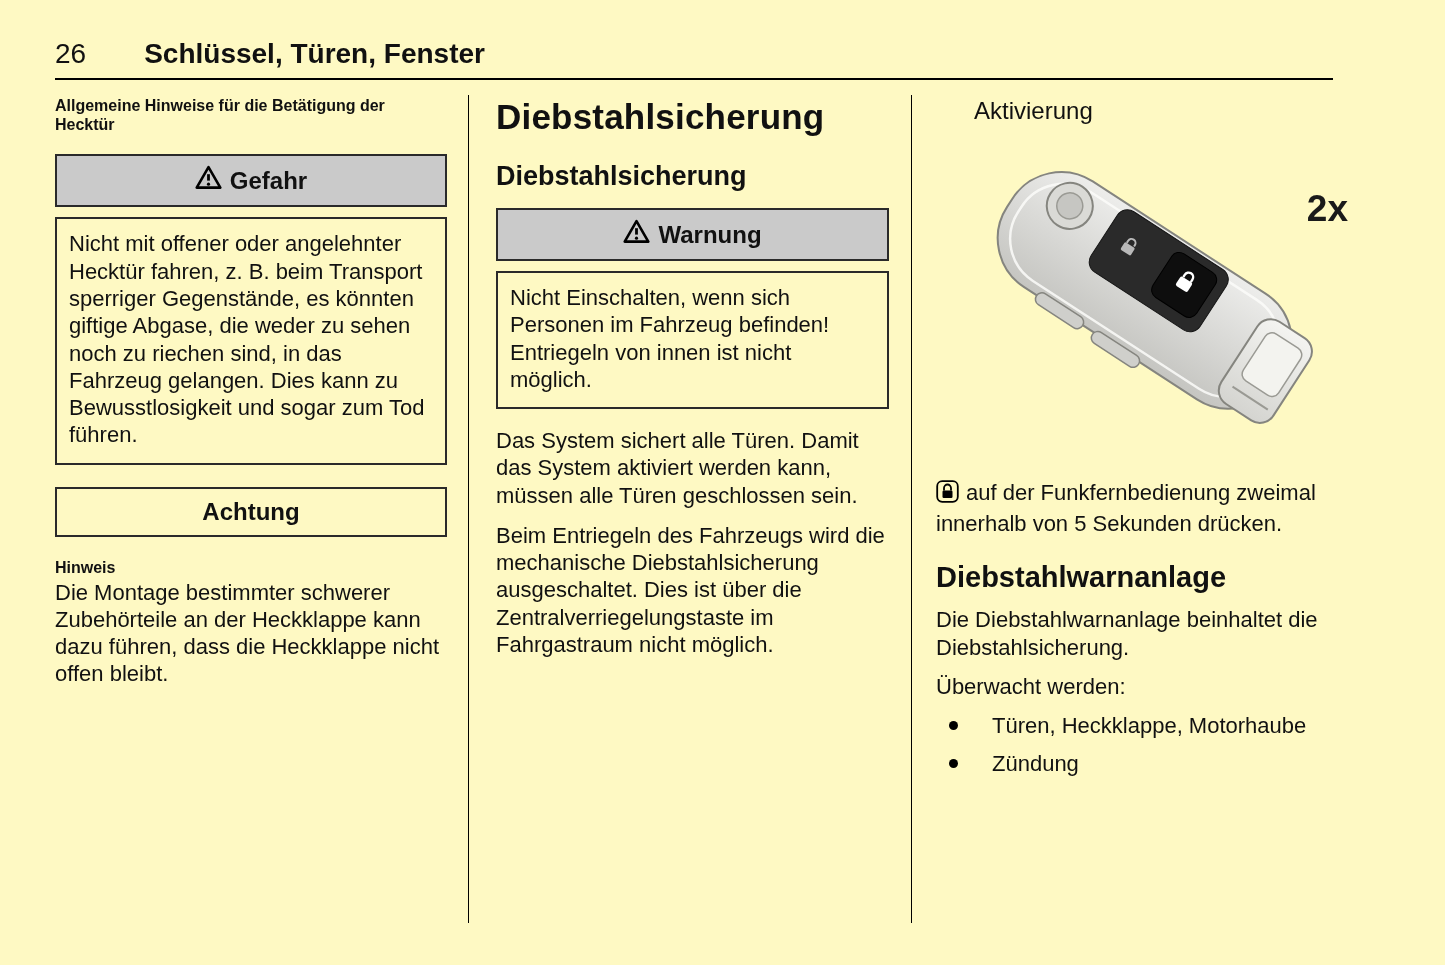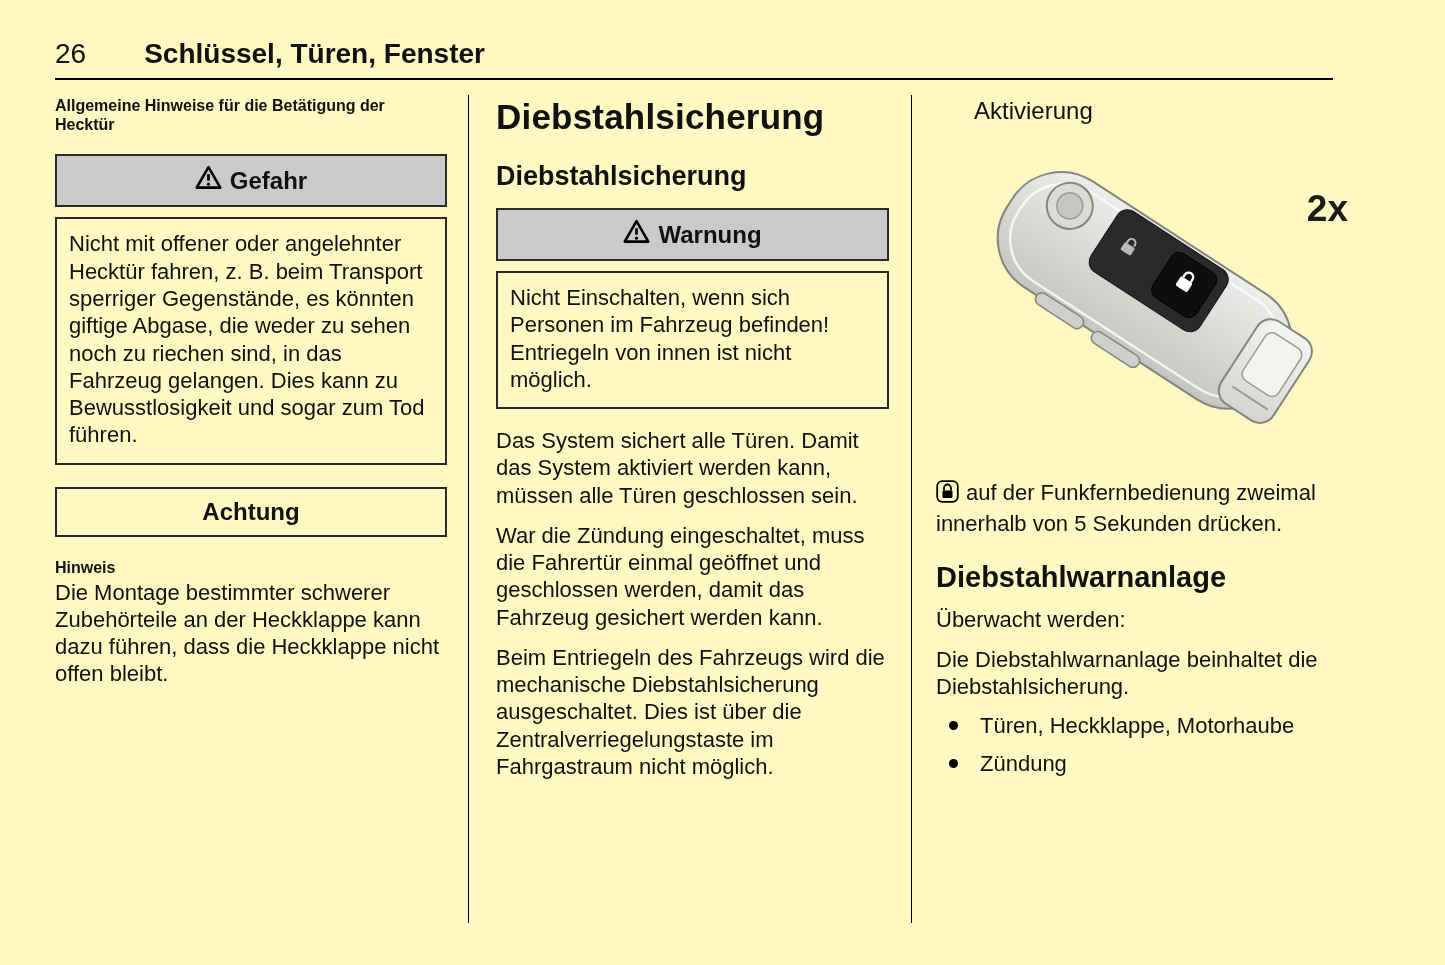--- a/index.html
+++ b/index.html
@@ -50,21 +50,21 @@
 
   .c3 .heading3 { font-size:24px; font-weight:400;margin-left:38px; }
   .keyimg { position:relative; width:440px; height:340px; margin-top:8px; }
   .keyimg svg { position:absolute; left:0; top:10px; }
   .label2x { position:absolute; top:55px; right:28px; font-size:37px; font-weight:700; color:#1a1a1a; }
   .instruction { font-size:22px; line-height:1.26; width:392px; margin-top:6px; }
   .btnicon { display:inline-block; vertical-align:-3px; margin-right:7px; }
   .c3 .title2 { font-size:29px; font-weight:700; margin:24px 0 12px; }
   .c3 .para { width:392px; margin-bottom:12px; }
   .blist { list-style:none; margin-top:4px; }
-  .blist li { display:flex; align-items:flex-start; gap:22px; padding-left:13px; margin-bottom:10px; font-size:22px; line-height:1.25; }
+  .blist li { display:flex; align-items:flex-start; gap:34px; padding-left:13px; margin-bottom:10px; font-size:22px; line-height:1.25; }
   .blist .dot { flex:0 0 9px; width:9px; height:9px; border-radius:50%; background:#000; margin-top:9px; }
 </style>
 </head>
 <body>
 
 <div class="page">
 
   <div class="hdr">
     <span class="num">26</span>
     <span class="chap">Schlüssel, Türen, Fenster</span>
@@ -115,21 +115,20 @@
             <line x1="13.5" y1="9.2" x2="13.5" y2="15.6" stroke="#000" stroke-width="2.8"></line>
             <circle cx="13.5" cy="19.2" r="1.6" fill="#000"></circle>
           </svg>
         </span>
         <span>Warnung</span>
       </div>
       <div class="body">Nicht Einschalten, wenn sich Personen im Fahrzeug befinden! Entriegeln von innen ist nicht möglich.</div>
     </div>
 
     <p class="para">Das System sichert alle Türen. Damit das System aktiviert werden kann, müssen alle Türen geschlossen sein.</p>
-    <p class="para">War die Zündung eingeschaltet, muss die Fahrertür einmal geöffnet und geschlossen werden, damit das Fahrzeug gesichert werden kann.</p>
     <p class="para">Beim Entriegeln des Fahrzeugs wird die mechanische Diebstahlsicherung ausgeschaltet. Dies ist über die Zentralverriegelungstaste im Fahrgastraum nicht möglich.</p>
   </div>
 
   <div class="col c3">
     <h3 class="heading3">Aktivierung</h3>
 
     <div class="keyimg">
       <svg width="440" height="310" viewBox="0 0 440 310" aria-hidden="true">
         <defs>
           <linearGradient id="fobg" x1="0" y1="0" x2="0" y2="1">
@@ -177,22 +176,22 @@
       <span class="btnicon">
         <svg width="23" height="23" viewBox="0 0 23 23" aria-hidden="true">
           <rect x="1.2" y="1.2" width="20.6" height="20.6" rx="5" fill="none" stroke="#000" stroke-width="1.8"></rect>
           <path d="M8 10.5 V8 a3.5 3.5 0 0 1 7 0 V10.5" fill="none" stroke="#000" stroke-width="1.8"></path>
           <rect x="6.5" y="10.5" width="10" height="7.5" rx="1.2" fill="#000"></rect>
         </svg>
       </span><span>auf der Funkfernbedienung zweimal innerhalb von 5 Sekunden drücken.</span>
     </p>
 
     <h2 class="title2">Diebstahlwarnanlage</h2>
+    <p class="para">Die Diebstahlwarnanlage beinhaltet die Diebstahlsicherung.</p>
     <p class="para">Überwacht werden:</p>
-    <p class="para">Die Diebstahlwarnanlage beinhaltet die Diebstahlsicherung.</p>
 
     <ul class="blist">
       <li>
         <span class="dot"></span>
         <span>Türen, Heckklappe, Motorhaube</span>
       </li>
       <li>
         <span class="dot"></span>
         <span>Zündung</span>
       </li>

